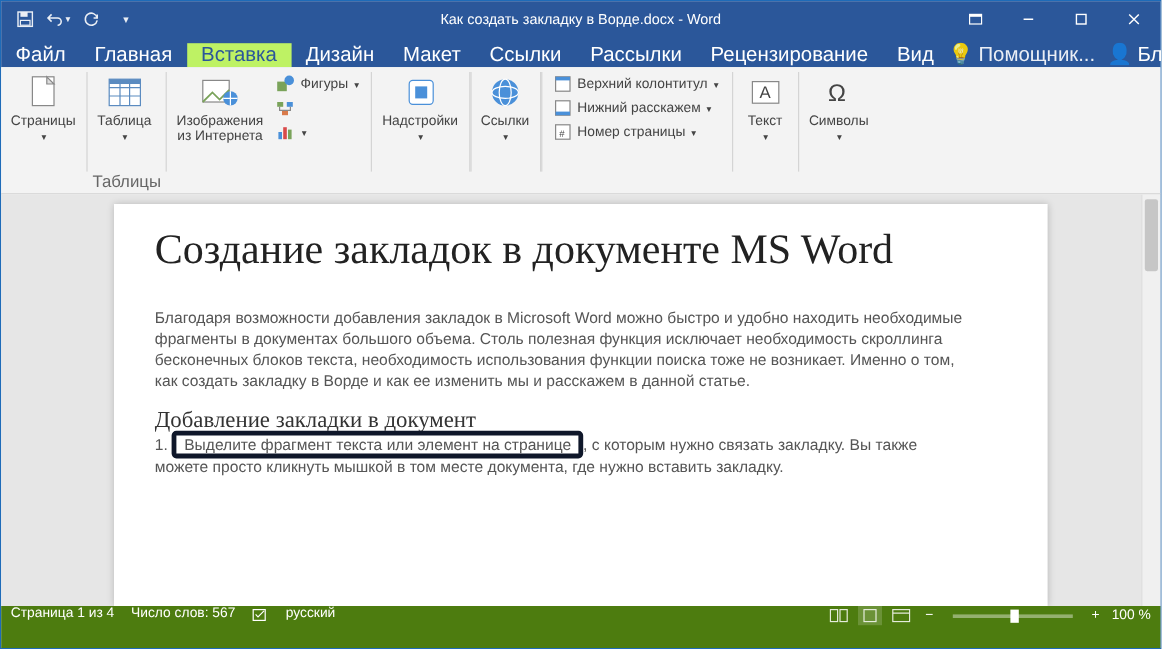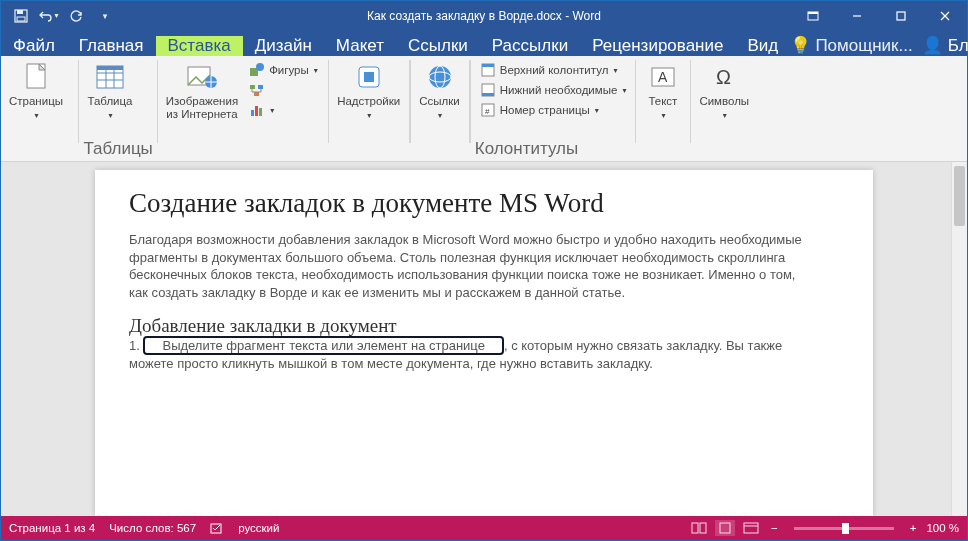--- a/index.html
+++ b/index.html
@@ -13,36 +13,36 @@
 .win-btn{width:44px;height:29px;display:flex;align-items:center;justify-content:center;color:#fff}
 .menubar{height:26px;background:#2b579a;display:flex;align-items:flex-end;color:#fff;font-size:17px}
 .menu-tab{padding:0 12px;display:flex;align-items:center;cursor:pointer}
 .menu-tab.active{background:#bef264;color:#2b579a}
 .menu-right{margin-left:auto;display:flex;align-items:center;padding-right:10px;gap:10px}
 .tell-me{display:flex;align-items:center;gap:4px;opacity:.9}
 .share-btn{display:flex;align-items:center;gap:4px}
 .ribbon{height:106px;background:#f3f3f3;border-bottom:1px solid #d4d4d4;display:flex;align-items:stretch;font-size:11.5px;color:#444}
 .ribbon-group{display:flex;flex-direction:column;padding:3px 4px 0}
 .ribbon-group-body{flex:1;display:flex;align-items:flex-start;gap:2px}
-.ribbon-group-label{text-align:left;font-size:17px;color:#666;padding:2px 0;white-space:nowrap}
+.ribbon-group-label{text-align:center;font-size:14px;color:#666;padding:2px 0;white-space:nowrap}
 .ribbon-sep{width:1px;background:#d4d4d4;margin:4px 0 18px}
 .big-btn{display:flex;flex-direction:column;align-items:center;justify-content:flex-start;padding:2px 4px 0;min-width:46px;cursor:pointer;text-align:center;line-height:1.15}
 .big-btn .icn{width:32px;height:32px;display:flex;align-items:center;justify-content:center;margin-bottom:2px}
 .big-btn .lbl{font-size:11.5px}
 .drop-arrow{font-size:8px;margin-left:1px}
 .small-list{display:flex;flex-direction:column;gap:2px;padding:2px 2px 0;min-width:80px}
 .small-btn{display:flex;align-items:center;gap:4px;padding:1px 3px;cursor:pointer;font-size:11.5px;white-space:nowrap}
 .small-btn .sicn{width:16px;height:16px;display:flex;align-items:center;justify-content:center;flex:none}
 .doc-area{flex:1;background:#e6e6e6;overflow:hidden;position:relative;display:flex;justify-content:center}
 .page{background:#fff;width:778px;margin-top:8px;padding:18px 64px 20px 34px;box-shadow:0 0 6px rgba(0,0,0,.2);font-family:Georgia,serif;color:#333}
-.page h1{font-family:Georgia,serif;font-weight:400;font-size:27px;margin-bottom:12px;color:#222}
+.page h1{font-family:Georgia,serif;font-weight:400;font-size:35px;margin-bottom:28px;color:#222}
 .page p{font-family:Arial,sans-serif;font-size:13px;line-height:1.35;color:#555;margin-bottom:14px}
 .page h2{font-family:Georgia,serif;font-weight:400;font-size:19px;margin-bottom:0;color:#333}
-.highlight-box{border:2px solid #0f172a;border-radius:4px;padding:0 17px;display:inline}
-.statusbar{height:24px;background:#be185d;color:#fff;font-size:11.5px;display:flex;align-items:center;padding:0 8px;gap:14px}
+.highlight-box{border:4px solid #0f172a;border-radius:4px;padding:0 6px;display:inline}
+.statusbar{height:35px;background:#4d7c0f;color:#fff;font-size:11.5px;display:flex;align-items:flex-start;padding:0 8px;gap:14px}
 .status-right{margin-left:auto;display:flex;align-items:center;gap:6px}
 .view-btn{width:20px;height:16px;display:flex;align-items:center;justify-content:center;opacity:.85}
 .zoom-slider{width:100px;height:3px;background:rgba(255,255,255,.4);position:relative;margin:0 6px}
 .zoom-thumb{position:absolute;width:7px;height:11px;background:#fff;top:-4px;left:48%}
 .scrollbar-v{position:absolute;right:0;top:0;bottom:0;width:16px;background:#f0f0f0;border-left:1px solid #ddd}
 .scroll-thumb-v{position:absolute;left:2px;right:2px;top:4px;height:60px;background:#c6c6c6;border-radius:2px}
 svg{display:block}
 </style>
 </head>
 <body>
@@ -258,36 +258,35 @@
               <span>Верхний колонтитул</span>
               <span class="drop-arrow">▾</span>
             </div>
           <div class="small-btn">
               <span class="sicn">
                 <svg width="16" height="16">
                   <rect x="2" y="2" width="12" height="12" fill="#fff" stroke="#888"></rect>
                   <rect x="2" y="11" width="12" height="3" fill="#4a90d9"></rect>
                 </svg>
               </span>
-              <span>Нижний необходимые</span>
+              <span>Нижний расскажем</span>
               <span class="drop-arrow">▾</span>
             </div>
           <div class="small-btn">
               <span class="sicn">
                 <svg width="16" height="16">
                   <rect x="2" y="2" width="12" height="12" fill="#fff" stroke="#888"></rect>
                   <text x="5" y="12" font-size="8" fill="#444">#</text>
                 </svg>
               </span>
               <span>Номер страницы</span>
               <span class="drop-arrow">▾</span>
             </div>
         </div>
       </div>
-      <div class="ribbon-group-label">Колонтитулы</div>
     </div>
     <div class="ribbon-sep"></div>
 
     <div class="ribbon-group">
       <div class="ribbon-group-body">
         <div class="big-btn">
           <div class="icn">
               <svg width="26" height="26">
                 <rect x="2" y="4" width="22" height="18" fill="#fff" stroke="#888"></rect>
                 <text x="8" y="18" font-size="14" font-family="serif" fill="#444">A</text>

